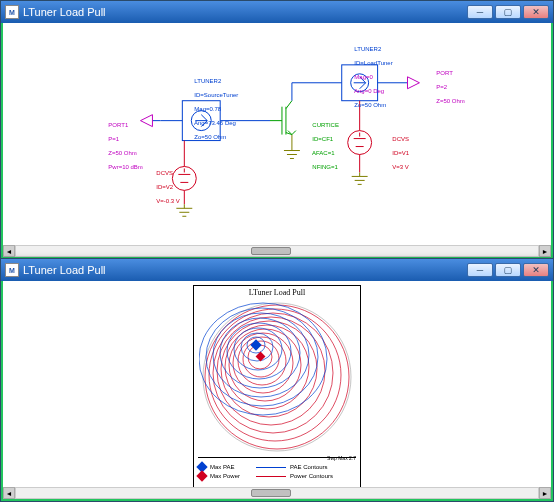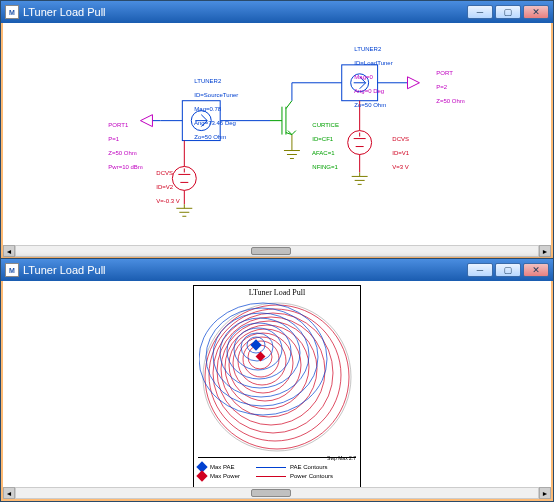--- a/index.html
+++ b/index.html
@@ -7,21 +7,21 @@
     font-family: "Segoe UI", Tahoma, sans-serif;
     background: #e8e8e8;
     width: 554px;
     height: 502px;
     overflow: hidden;
     font-size: 10px;
   }
   .window {
     position: absolute;
     border: 1px solid #2a4a6a;
-    background: #fdba74;
+    background: #22c55e;
     box-shadow: 0 2px 8px rgba(0,0,0,0.3);
   }
   .win1 { left: 0; top: 0; width: 554px; height: 260px; }
   .win2 { left: 0; top: 258px; width: 554px; height: 244px; }
   .titlebar {
     height: 22px;
     background: linear-gradient(to bottom, #4a8de0 0%, #1a5cb0 100%);
     display: flex;
     align-items: center;
     justify-content: space-between;

